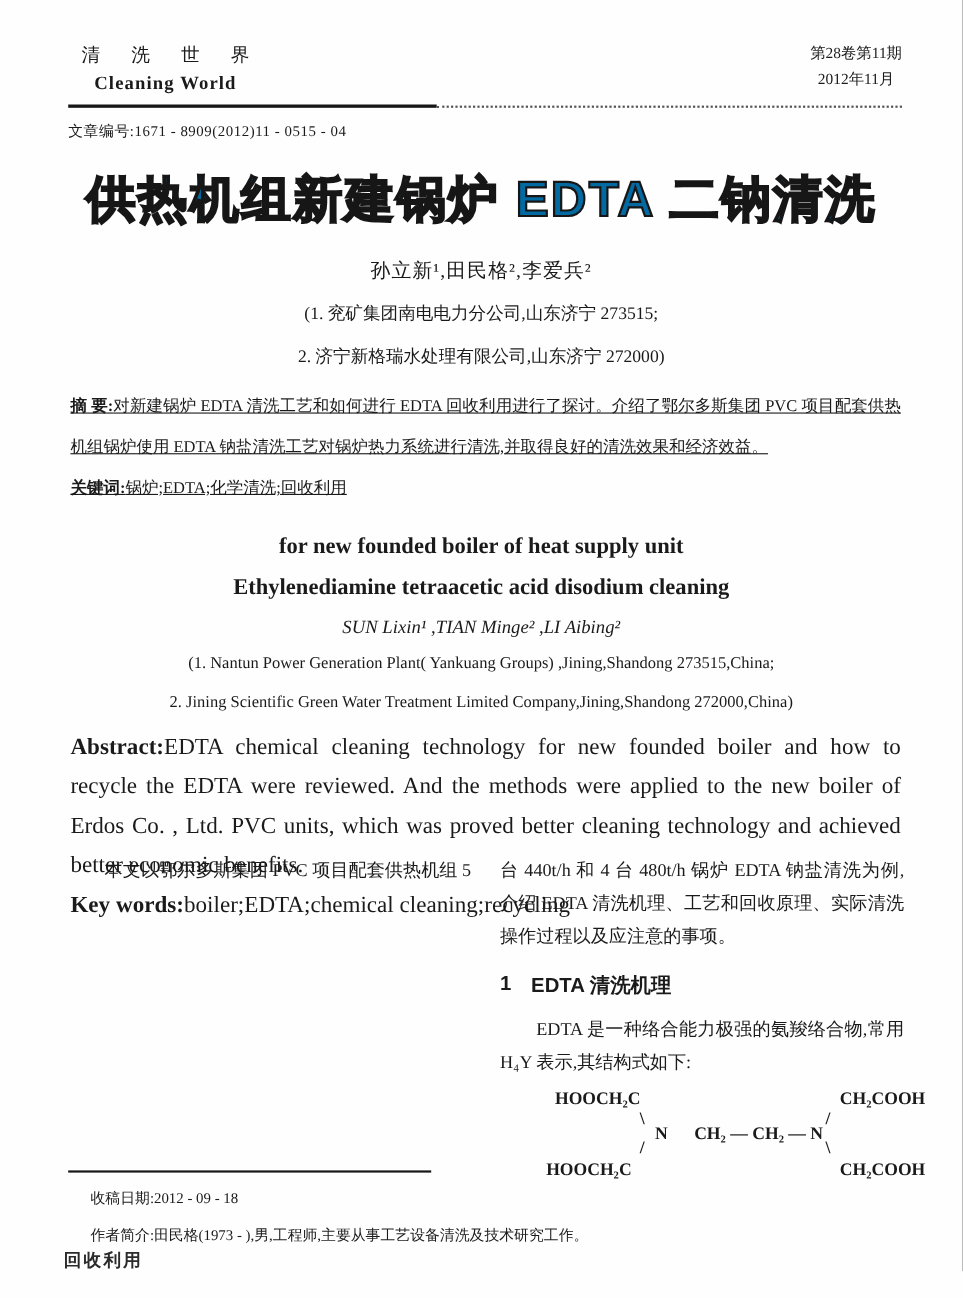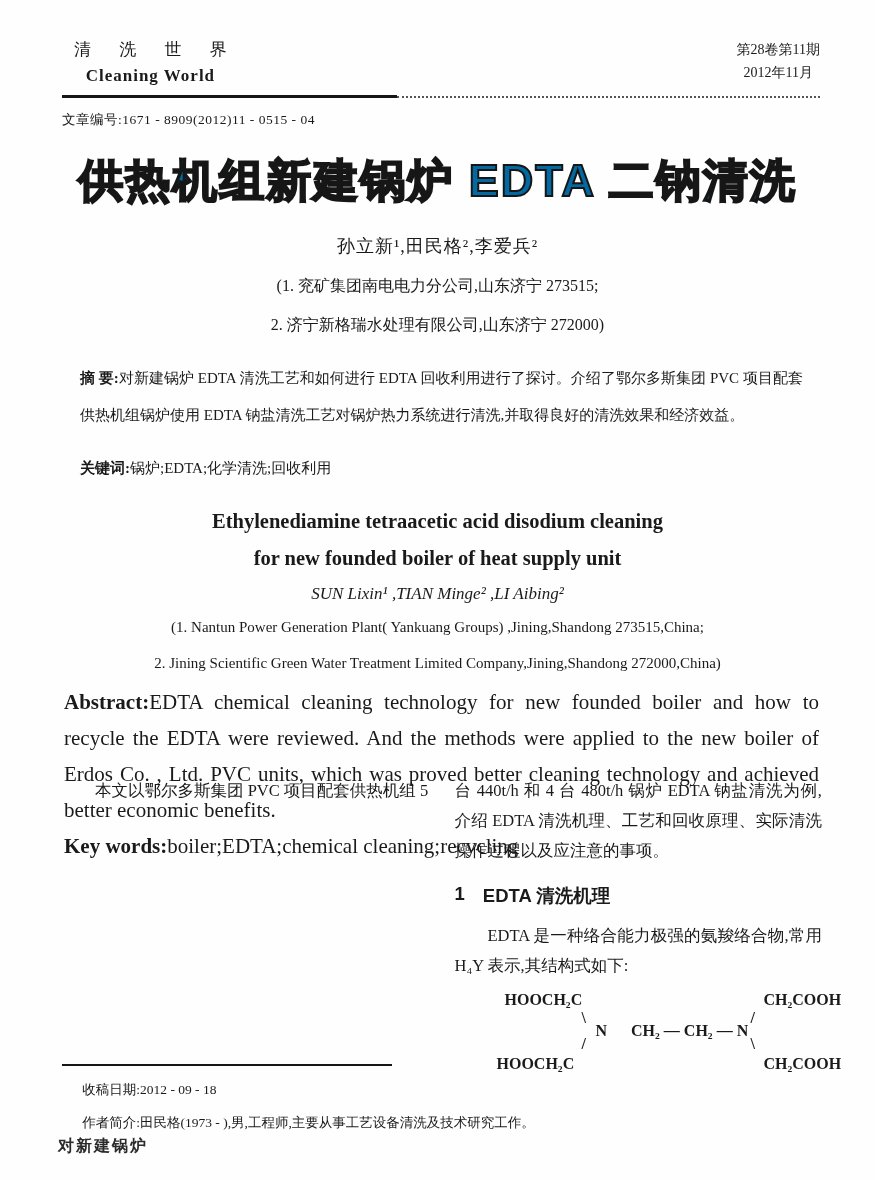--- a/index.html
+++ b/index.html
@@ -23,21 +23,21 @@
   .rule-dotted{flex:1;border-top:2px dotted #555;margin-top:1px;}
   .article-no{margin:13px 0 0 62px;font-size:13.5px;letter-spacing:.5px;}
   
   .article-title{margin:22px 10px 0;text-align:center;font-size:45px;font-weight:bold;
     letter-spacing:2px;color:#0369a1;-webkit-text-stroke:2px #161616;
     font-family:"Liberation Sans","DejaVu Sans",sans-serif;}
   @supports not (-webkit-text-stroke:2px #000){.article-title{color:#161616;}}
   .authors{margin-top:23px;text-align:center;font-size:18px;letter-spacing:1px;}
   .affiliations{margin-top:8px;text-align:center;font-size:16px;line-height:39px;}
   .abstract-block{margin:8px 56px 0 64px;font-size:15px;line-height:37px;text-align:justify;}
-  .abstract-block p{margin:16px;}
+  .abstract-block p{margin:0;text-decoration:underline;}
   .lbl{font-weight:bold;}
   .en-title{margin-top:16px;text-align:center;font-size:20.5px;font-weight:bold;line-height:37px;}
   .en-authors{margin-top:7px;text-align:center;font-size:17px;font-style:italic;}
   .en-affiliations{margin-top:5px;text-align:center;font-size:15px;line-height:36px;}
   .en-abstract{margin:3px 56px 0 64px;font-size:21px;line-height:36px;text-align:justify;}
   .en-abstract p{margin:0;}
   
   .body-cols{position:absolute;top:776px;left:62px;width:760px;display:flex;gap:25px;}
   .col{width:368px;}
   .body-p{margin:0;font-size:16.5px;line-height:30px;text-align:justify;}
@@ -87,22 +87,22 @@
     <div>(1. 兖矿集团南电电力分公司,山东济宁 273515;</div>
     <div>2. 济宁新格瑞水处理有限公司,山东济宁 272000)</div>
   </div>
 
   <div class="abstract-block">
     <p><span class="lbl">摘  要:</span><span>对新建锅炉 EDTA 清洗工艺和如何进行 EDTA 回收利用进行了探讨。介绍了鄂尔多斯集团 PVC 项目配套供热机组锅炉使用 EDTA 钠盐清洗工艺对锅炉热力系统进行清洗,并取得良好的清洗效果和经济效益。</span></p>
     <p><span class="lbl">关键词:</span><span>锅炉;EDTA;化学清洗;回收利用</span></p>
   </div>
 
   <div class="en-title">
+    <div>for new founded boiler of heat supply unit</div>
     <div>Ethylenediamine tetraacetic acid disodium cleaning</div>
-    <div>for new founded boiler of heat supply unit</div>
   </div>
 
   <div class="en-authors">SUN Lixin¹ ,TIAN Minge² ,LI Aibing²</div>
 
   <div class="en-affiliations">
     <div>(1. Nantun Power Generation Plant( Yankuang Groups) ,Jining,Shandong 273515,China;</div>
     <div>2. Jining Scientific Green Water Treatment Limited Company,Jining,Shandong 272000,China)</div>
   </div>
 
   <div class="en-abstract">
@@ -135,15 +135,15 @@
       </div>
     </div>
   </div>
 
   <div class="footnote">
     <div class="foot-rule"></div>
     <p>收稿日期:2012 - 09 - 18</p>
     <p>作者简介:田民格(1973 - ),男,工程师,主要从事工艺设备清洗及技术研究工作。</p>
   </div>
 
-  <div class="watermark">对新建锅炉</div>
+  <div class="watermark">回收利用</div>
 
 </div>
 
 </body></html>

